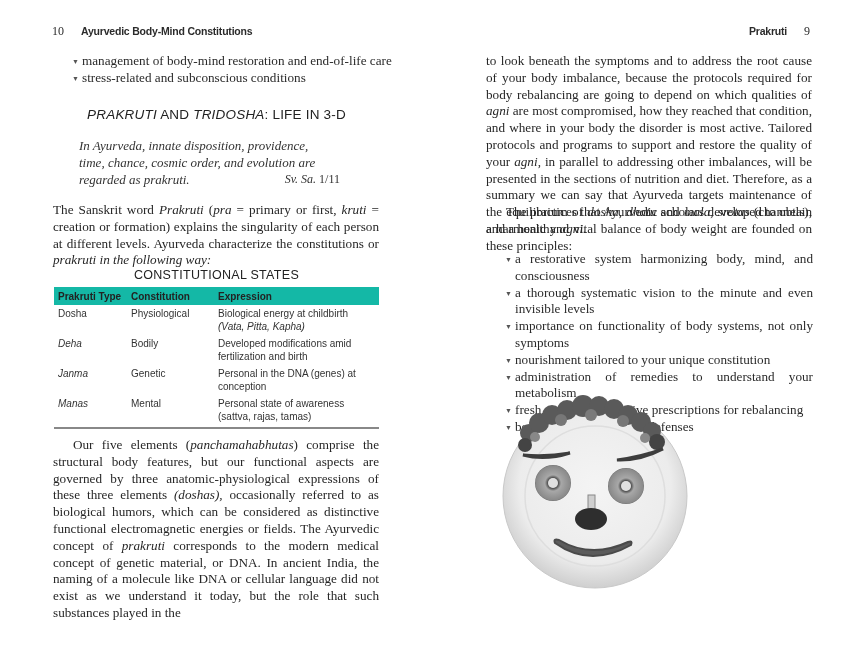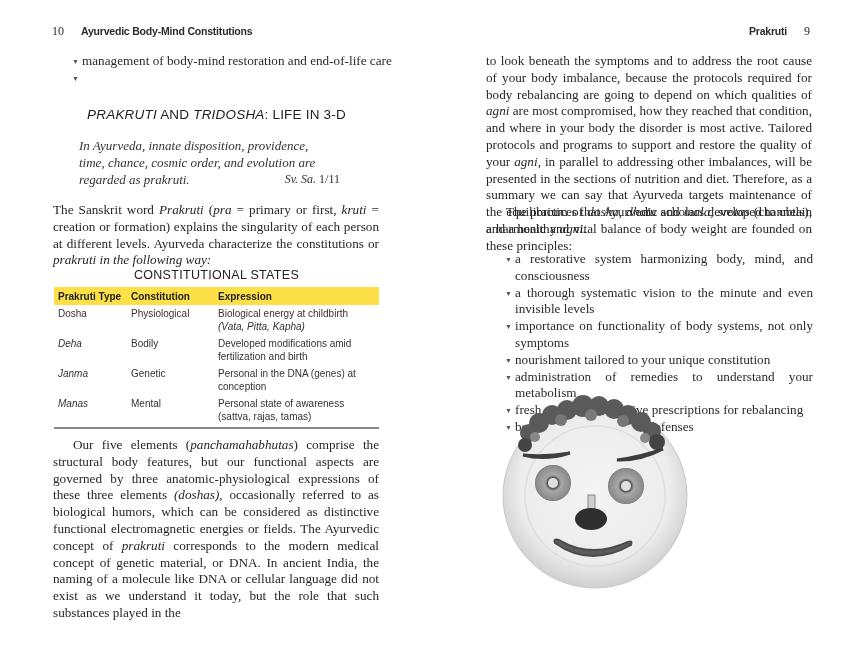--- a/index.html
+++ b/index.html
@@ -33,21 +33,21 @@
   .citation i { font-style: italic; }
 
   .para { position: absolute; font-size: 13.2px; line-height: 16.8px; text-align: justify; color: #262626; }
   .para i { font-style: italic; }
   .intro { top: 202px; left: 53px; width: 326px; }
 
   .table-title { position: absolute; top: 268px; left: 0; width: 433px; text-align: center;
     font-family: "Liberation Sans", sans-serif; font-size: 12.5px; color: #222; letter-spacing: 0.3px; }
 
   .table { position: absolute; top: 287px; left: 54px; width: 325px; font-family: "Liberation Sans", sans-serif; font-size: 10px; color: #333; }
-  .thead { display: flex; background: #fde047; height: 18px; align-items: center; font-weight: bold; color: #222; }
+  .thead { display: flex; background: #14b8a6; height: 18px; align-items: center; font-weight: bold; color: #222; }
   .trow { display: flex; padding-top: 3px; min-height: 30px; line-height: 12.5px; }
   .c1 { width: 77px; padding-left: 4px; }
   .c2 { width: 87px; }
   .c3 { width: 143px; }
   .it { font-style: italic; }
   .tfoot-rule { height: 2px; background: #888; margin-top: 2px; }
 
   .body-para { top: 437px; left: 53px; width: 326px; text-indent: 20px; }
 
   .right-para1 { top: 26px; left: 53px; width: 326px; }
@@ -63,21 +63,21 @@
 <body>
 
 <div class="page page-left">
   <div class="running-head">
     <span class="rh-num">10</span>
     <span class="rh-title">Ayurvedic Body-Mind Constitutions</span>
   </div>
 
   <ul class="bullets left-bullets">
     <li><span class="bullet">▼</span><span>management of body-mind restoration and end-of-life care</span></li>
-    <li><span class="bullet">▼</span></li>
+    <li><span class="bullet">▼</span><span>stress-related and subconscious conditions</span></li>
   </ul>
 
   <div class="section-title">
     <i>PRAKRUTI</i><span> AND </span><i>TRIDOSHA</i><span>: LIFE IN 3-D</span>
   </div>
 
   <div class="epigraph">In Ayurveda, innate disposition, providence, time, chance, cosmic order, and evolution are regarded as prakruti.</div>
   <div class="citation">
     <i>Sv. Sa.</i><span> 1/11</span>
   </div>

